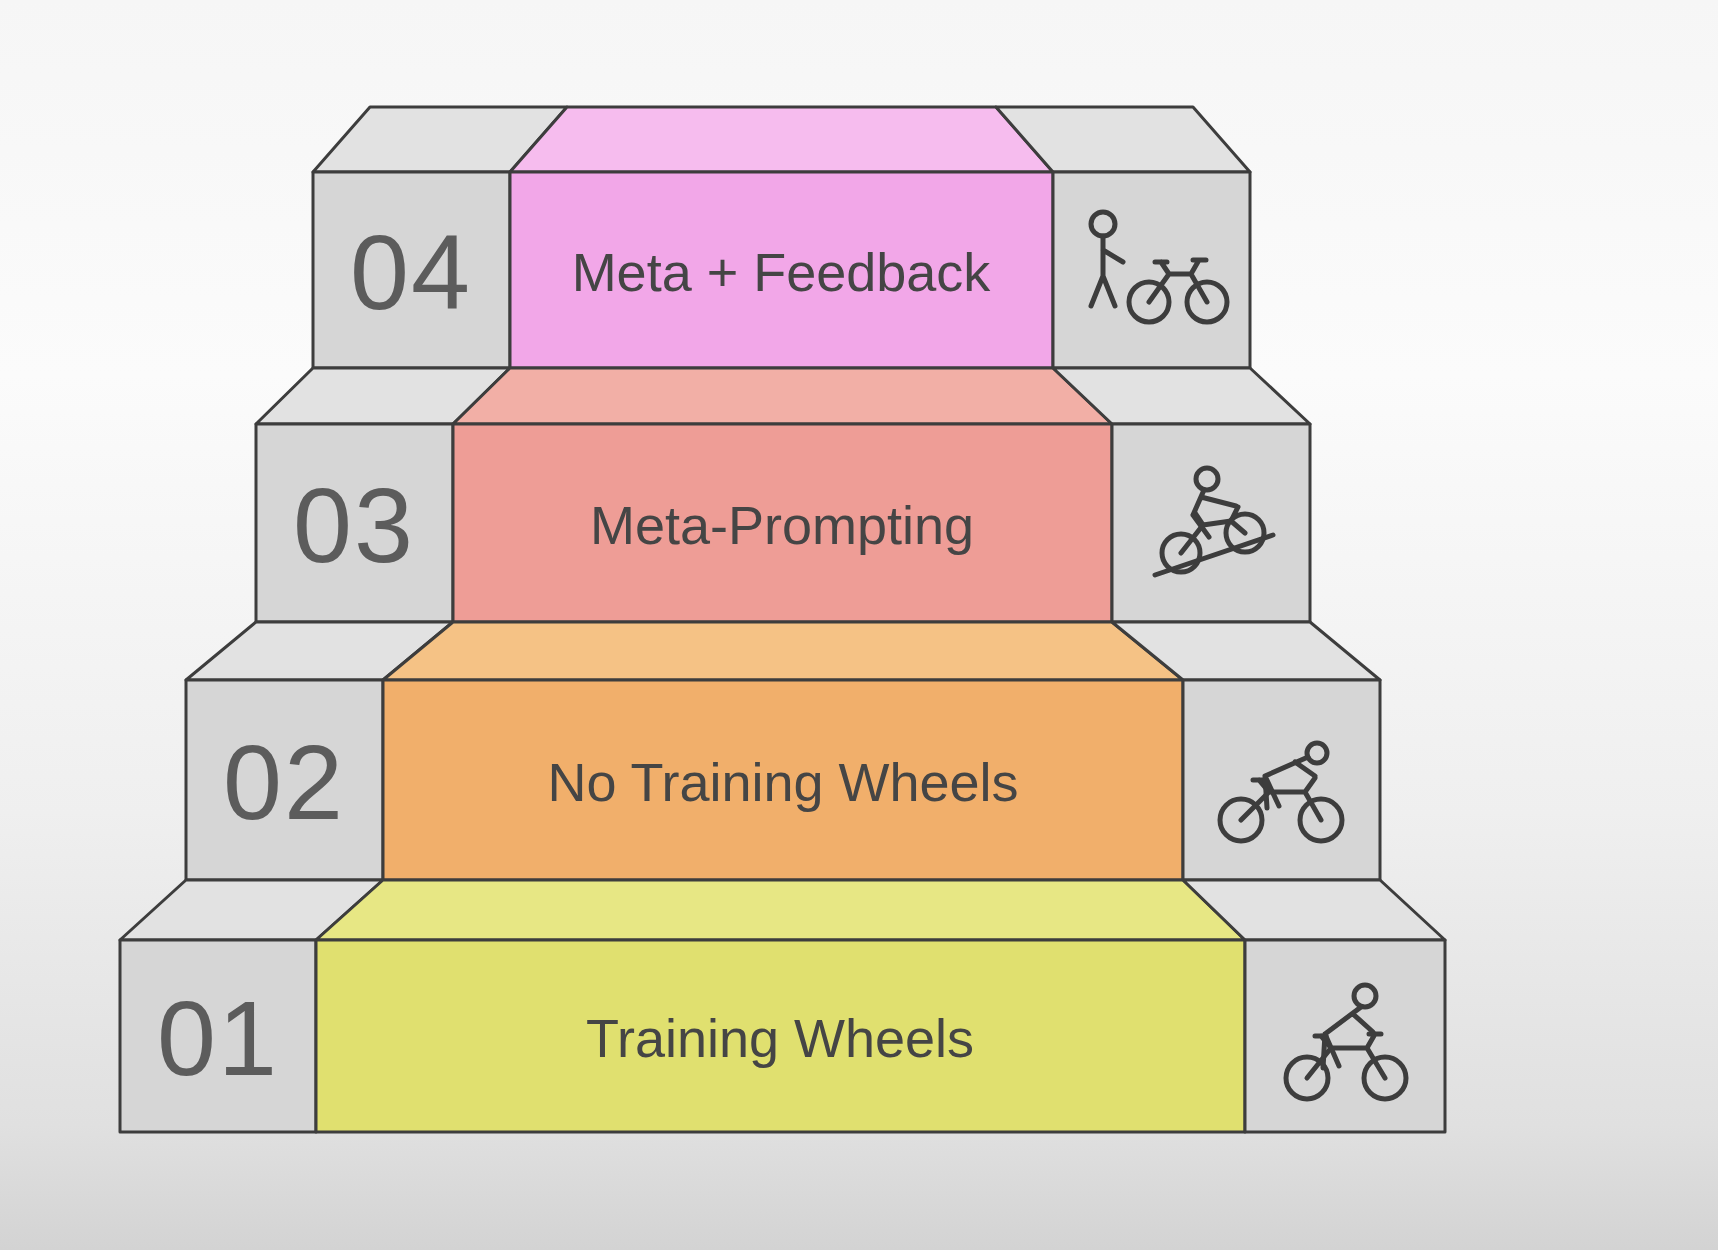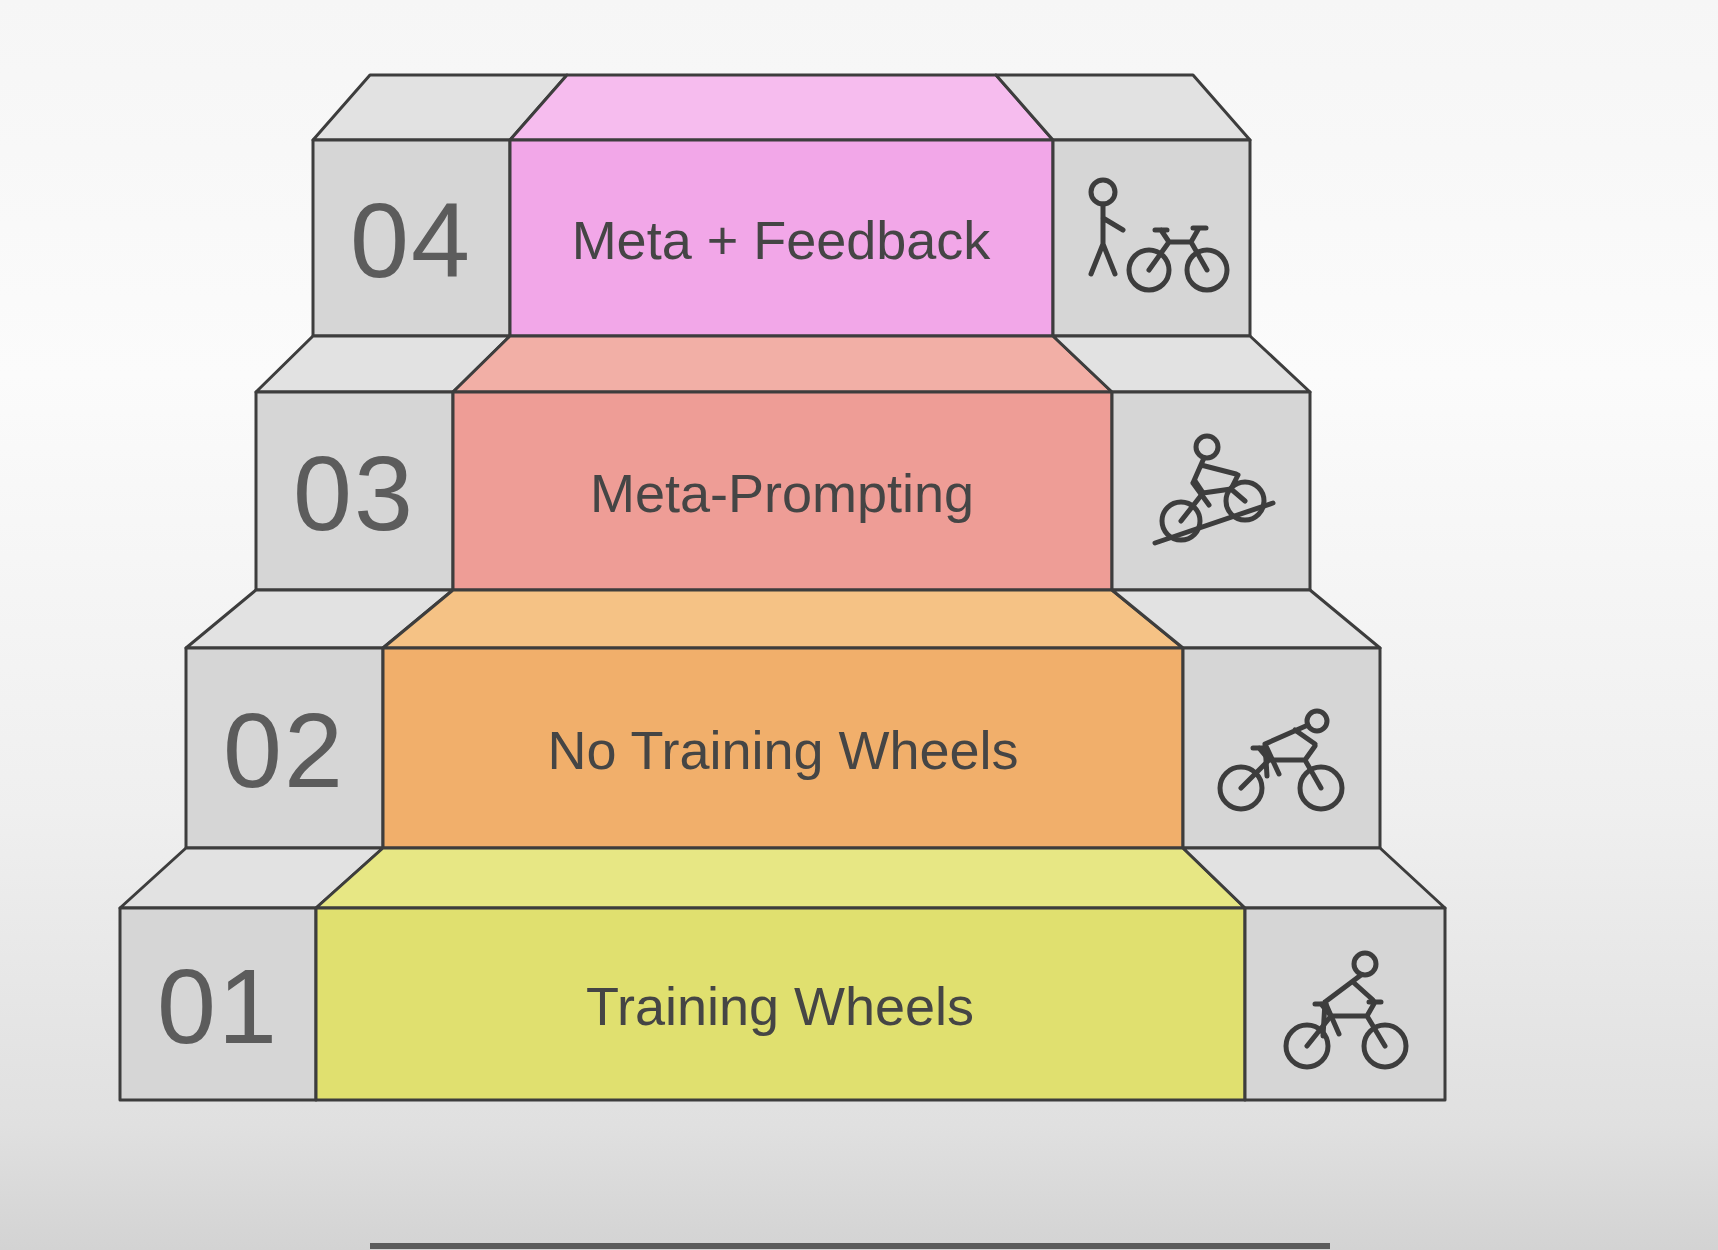--- a/index.html
+++ b/index.html
@@ -1,21 +1,21 @@
 <!DOCTYPE html>
 <html><head>
 <meta charset="utf-8">
 <style>
   html,body{margin:0;padding:0;}
   body{
     width:1718px;height:1250px;overflow:hidden;
     background:linear-gradient(180deg,#f6f6f6 0%,#fbfbfb 30%,#efefef 65%,#e0e0e0 90%,#d3d3d3 100%);
     font-family:"Liberation Sans",sans-serif;
   }
-  .stage{position:relative;width:1718px;height:1058px;}
+  .stage{position:relative;width:1718px;height:1058px;margin-top:32px;}
   svg{display:block;width:1718px;height:1250px;}
   .face{stroke:#3d3d3d;stroke-width:3;stroke-linejoin:round;}
   .icon circle,.icon path{fill:none;stroke:#3d3d3d;stroke-width:5;stroke-linecap:round;stroke-linejoin:round;}
   .num{font-family:"Liberation Sans",sans-serif;font-size:106px;font-weight:200;fill:#5c5c5c;letter-spacing:2px;}
   .label{font-family:"Liberation Sans",sans-serif;font-size:54px;font-weight:500;fill:#454545;}
   text{text-anchor:middle;dominant-baseline:central;}
 </style>
 </head>
 <body>
 

